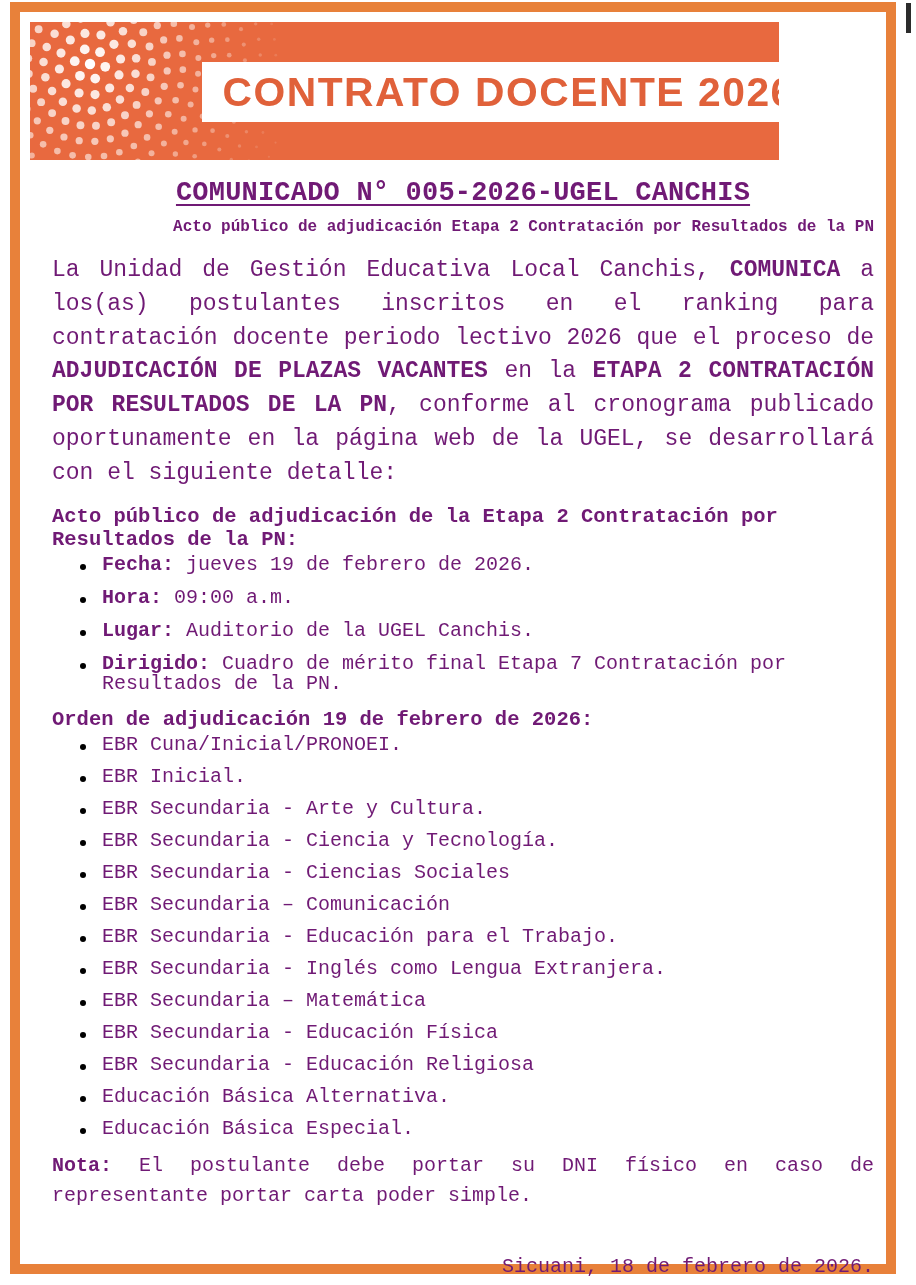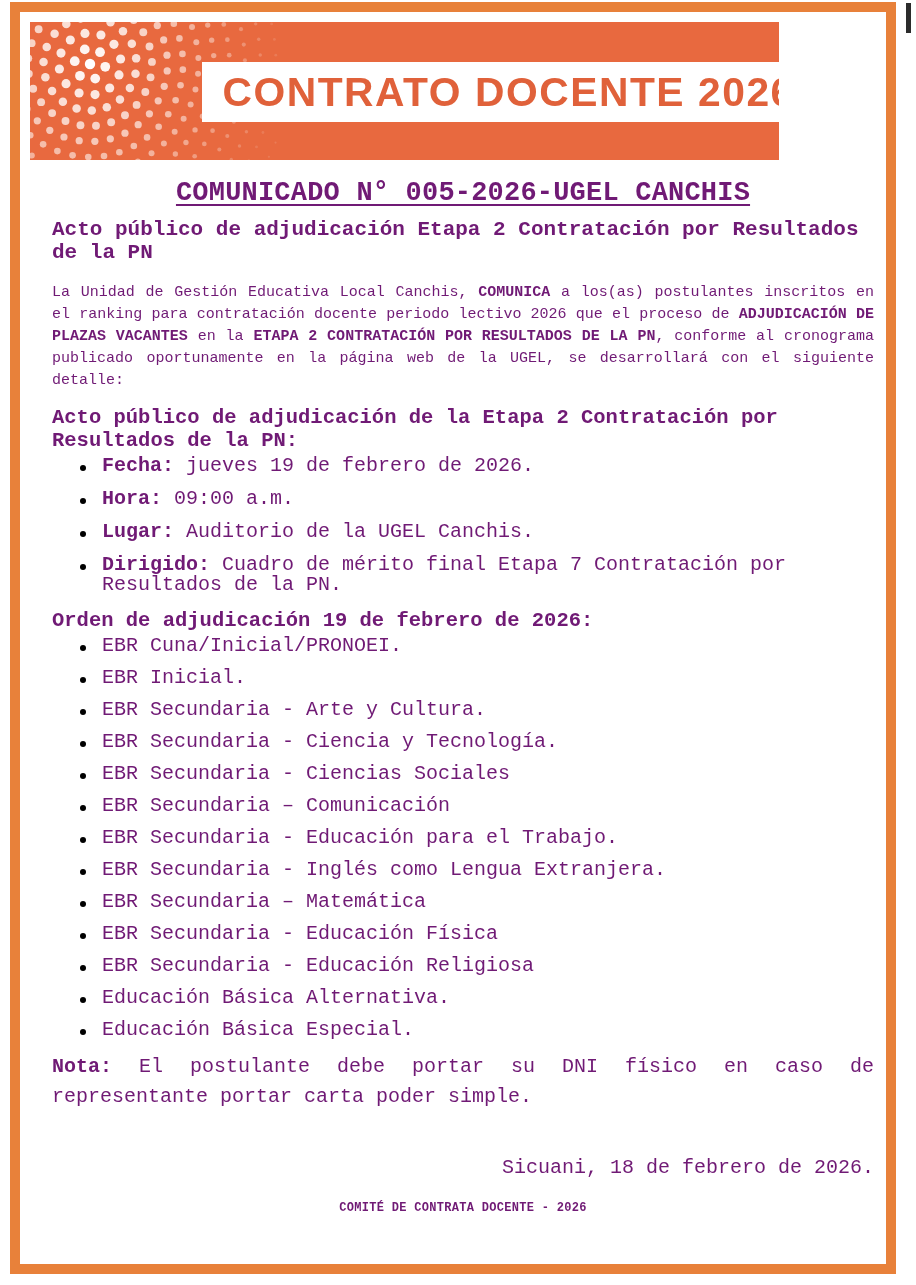--- a/index.html
+++ b/index.html
@@ -91,28 +91,28 @@
   .doc-title {
     text-align: center;
     font-size: 27px;
     font-weight: 700;
     text-decoration: underline;
     text-underline-offset: 4px;
     margin: 2px 0 0 0;
     letter-spacing: 0.2px;
   }
   .doc-subtitle {
-    text-align: left;
-    font-size: 21px;
+    text-align: right;
+    font-size: 16px;
     font-weight: 700;
     margin: 10px 0 0 0;
   }
 
   .paragraph {
-    font-size: 15px;
+    font-size: 23px;
     line-height: 1.47;
     text-align: justify;
     margin: 18px 0 0 0;
   }
   .paragraph b { font-weight: 700; }
 
   .section-heading {
     font-size: 20.5px;
     font-weight: 700;
     margin: 14px 0 0 0;

